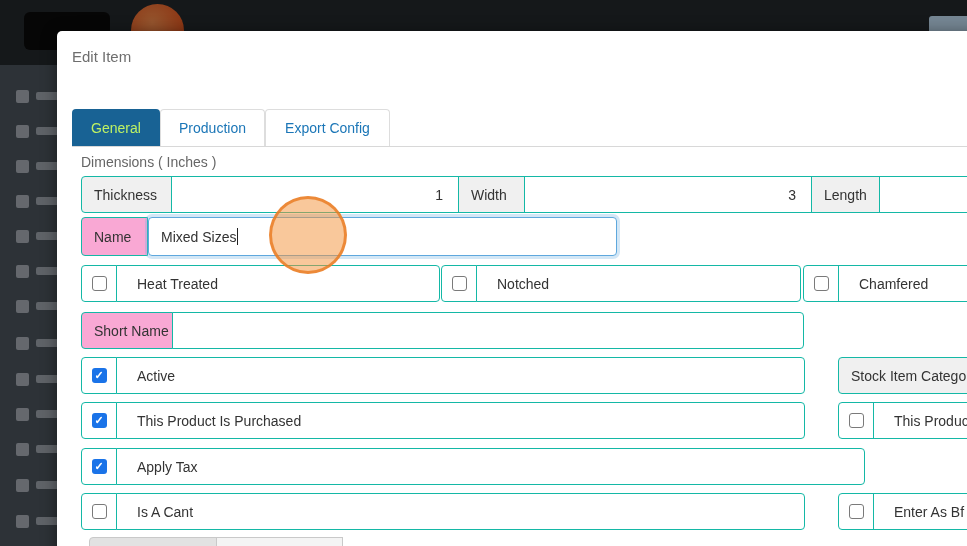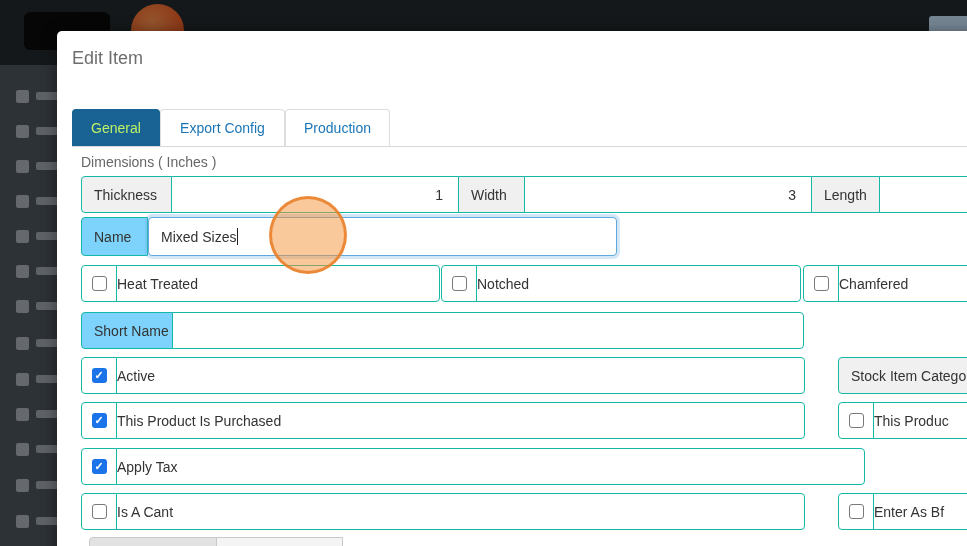--- a/index.html
+++ b/index.html
@@ -15,39 +15,39 @@
   .sidebar{position:absolute;top:65px;left:0;bottom:0;width:240px;background:#4a525a;z-index:0;}
   .side-item{position:absolute;left:16px;display:flex;align-items:center;gap:7px;height:16px;}
   .side-ico{width:13px;height:13px;background:#b3b9bf;border-radius:2px;opacity:.85;}
   .side-bar{width:26px;height:8px;background:#9aa1a8;border-radius:2px;}
 
   .overlay{position:absolute;inset:0;background:rgba(0,0,0,0.38);z-index:10;}
 
   
   .modal{position:absolute;left:57px;top:31px;width:940px;height:540px;background:#fff;
          border-radius:5px 0 0 0;box-shadow:0 2px 16px rgba(0,0,0,.45);z-index:20;overflow:hidden;}
-  .modal-title{position:absolute;left:15px;top:17px;font-size:18px;color:#6e6e6e;}
+  .modal-title{position:absolute;left:15px;top:17px;font-size:15px;color:#6e6e6e;}
 
   .tabs{position:absolute;left:15px;right:0;top:77px;height:38px;display:flex;align-items:flex-end;
         border-bottom:1px solid #d8d8d8;}
   .tab{height:37px;box-sizing:border-box;display:flex;align-items:center;justify-content:center;
        font-size:14px;border-radius:4px 4px 0 0;cursor:pointer;}
   .tab.active{background:#186294;color:#bef264;width:88px;}
   .tab.inactive{background:#fff;color:#1b76b7;border:1px solid #ddd;border-bottom:none;}
 
   .section-label{position:absolute;left:24px;top:123px;font-size:14px;color:#666;}
 
   .row{position:absolute;left:24px;display:flex;}
   .cell{box-sizing:border-box;border:1px solid #14b8a6;height:37px;display:flex;align-items:center;
         font-size:14px;color:#333;background:#fff;}
   .joined > .cell + .cell{margin-left:-1px;}
   .lab{background:#f0f0f0;padding:0 12px;white-space:nowrap;}
-  .lab-white{background:#7dd3fc;padding:0 12px;white-space:nowrap;}
+  .lab-white{background:#f9a8d4;padding:0 12px;white-space:nowrap;}
   .val{justify-content:flex-end;padding:0 12px;letter-spacing:3px;}
-  .txt{padding:0 0;}
+  .txt{padding:0 20px;}
   .first{border-radius:4px 0 0 4px;}
   .last{border-radius:0 4px 4px 0;}
 
   .input-focus{box-sizing:border-box;height:39px;margin-top:-1px;display:flex;align-items:center;
                padding:0 12px;font-size:14px;color:#333;background:#fff;border:1px solid #5ea8dd;
                border-radius:4px;box-shadow:0 0 0 3px rgba(110,175,225,.30);}
   .caret{display:inline-block;width:1px;height:17px;background:#222;margin-left:1px;
          animation:blink 1s steps(1) infinite;}
   @keyframes blink{50%{opacity:0;}}
 
@@ -132,22 +132,22 @@
       </div>
   </div>
 
   <div class="overlay"></div>
 
   <div class="modal">
     <div class="modal-title">Edit Item</div>
 
     <div class="tabs">
       <div class="tab active">General</div>
+      <div class="tab inactive" style="width:105px">Production</div>
       <div class="tab inactive" style="width:125px">Export Config</div>
-      <div class="tab inactive" style="width:105px">Production</div>
     </div>
 
     <div class="section-label">Dimensions ( Inches )</div>
 
     <div class="row joined" style="top:145px;right:0;">
       <div class="cell lab first" style="width:91px">Thickness</div>
       <div class="cell val" style="width:288px">1</div>
       <div class="cell lab" style="width:67px">Width</div>
       <div class="cell val" style="width:288px">3</div>
       <div class="cell lab" style="width:69px">Length</div>

